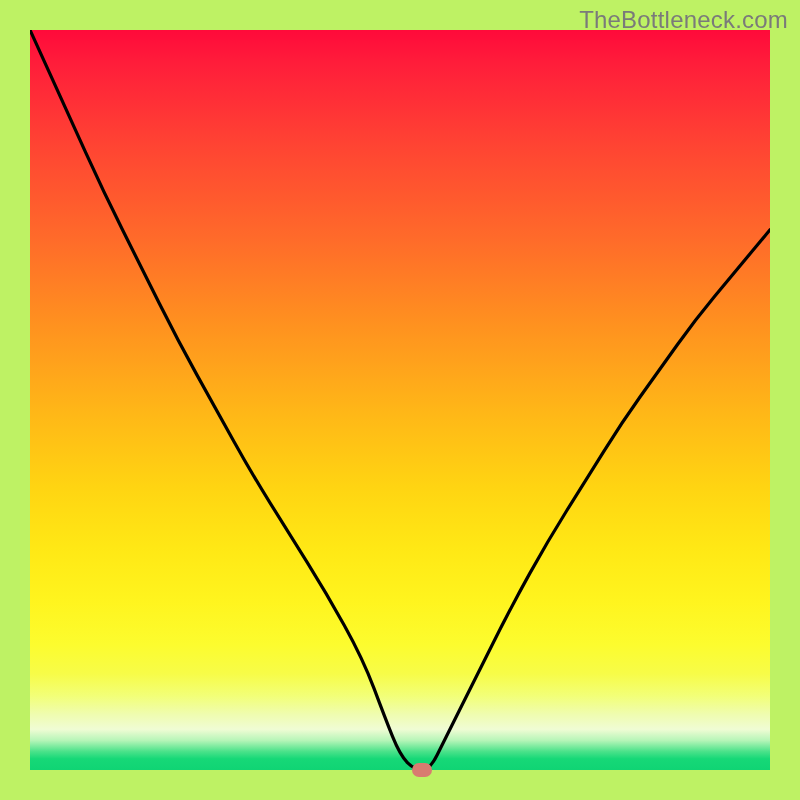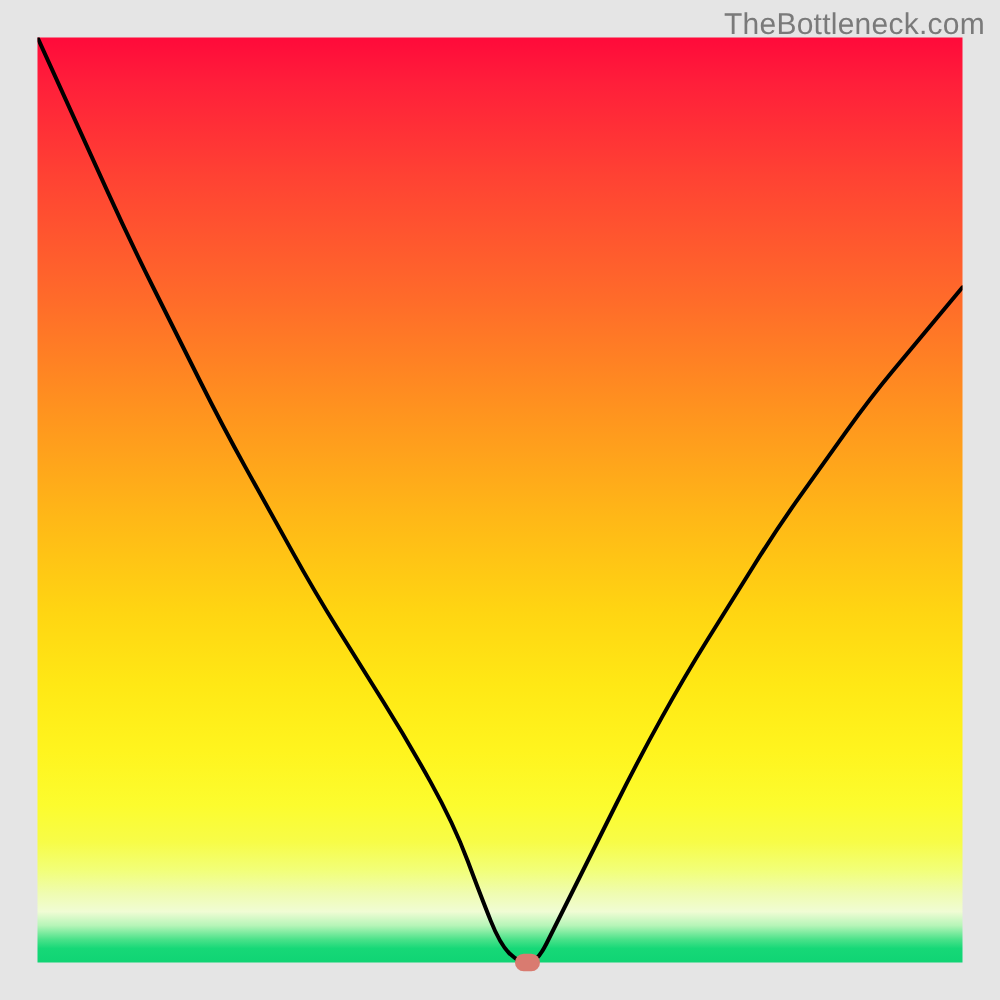--- a/index.html
+++ b/index.html
@@ -7,21 +7,21 @@
     padding: 0;
     width: 800px;
     height: 800px;
     overflow: hidden;
     font-family: Arial, sans-serif;
   }
   .container {
     position: relative;
     width: 800px;
     height: 800px;
-    background: #e5e5e5;
+    background: #bef264;
   }
   .plot-area {
     position: absolute;
     left: 30px;
     top: 30px;
     width: 740px;
     height: 740px;
     background: linear-gradient(to bottom,
       #ff0a3a 0%,
       #ff1f3a 5%,

